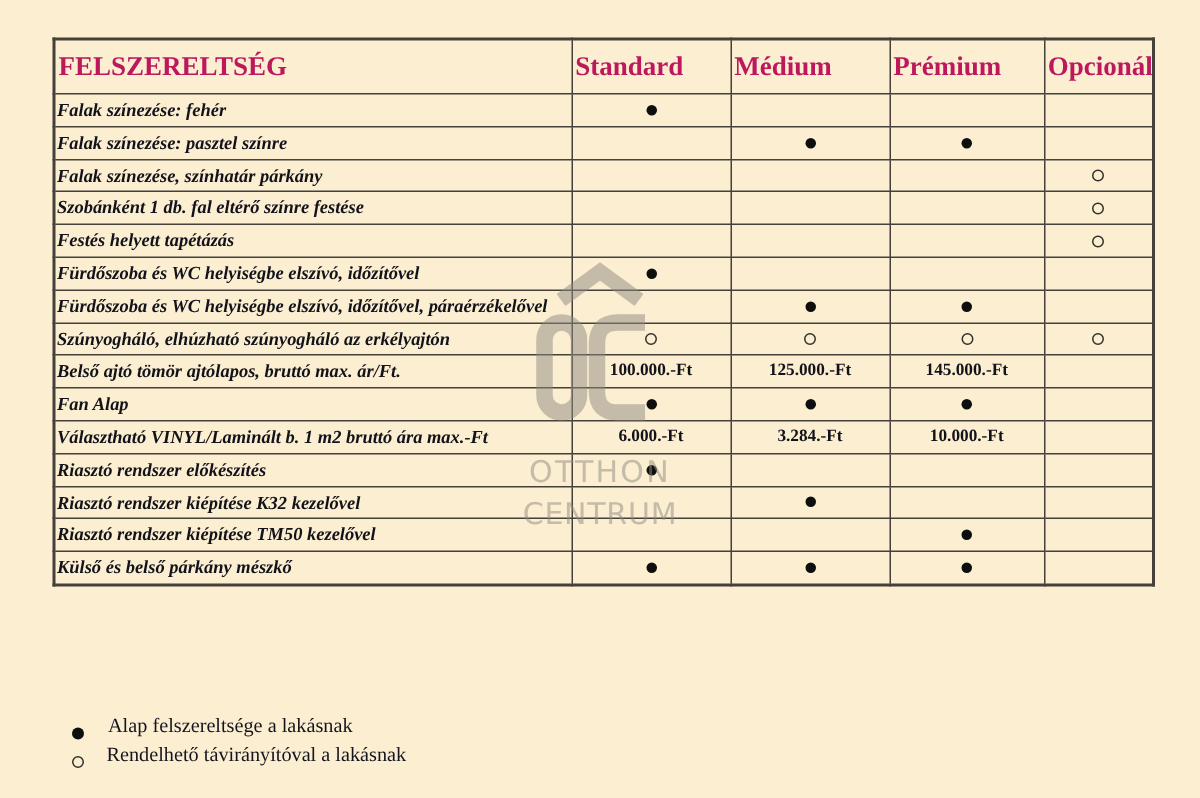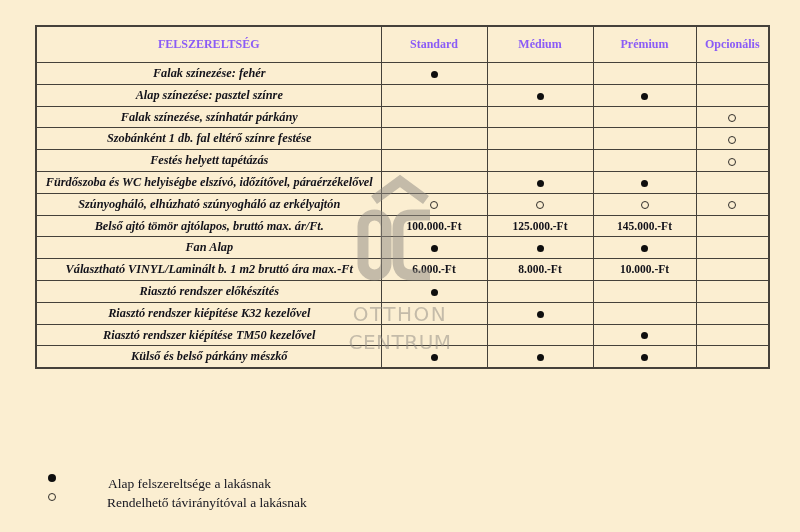--- a/index.html
+++ b/index.html
@@ -12,42 +12,42 @@
   .tbl{
     position:absolute;left:35px;top:25px;width:733px;
     border-collapse:collapse;table-layout:fixed;
     border:2px solid #45413a;
   }
   .tbl th,.tbl td{
     border:1px solid #45413a;
     overflow:hidden;white-space:nowrap;
   }
   .tbl th{
-    height:35px;font-weight:bold;font-size:12px;text-align:center;
-    color:#8b5cf6;padding:0 2px;
+    height:35px;font-weight:bold;font-size:18px;text-align:left;
+    color:#be185d;padding:0 2px;
   }
   .tbl td{height:20.8px;padding:0;font-size:12px;line-height:20.8px;}
   td.lbl{
     font-style:italic;font-weight:bold;font-size:12.3px;
-    padding-left:1px;text-align:center;
+    padding-left:1px;text-align:left;
   }
   td.mark{text-align:center;font-weight:bold;font-size:11.5px;}
   .dotf{
     display:inline-block;width:7px;height:7px;border-radius:50%;
     background:#0e0e0e;vertical-align:middle;
   }
   .doto{
     display:inline-block;width:8px;height:8px;border-radius:50%;
     border:1.5px solid #33302b;box-sizing:border-box;vertical-align:middle;
     background:transparent;
   }
   .legend{
     position:absolute;left:48px;top:474px;font-size:13.5px;color:#14141e;
   }
-  .legend-row{height:19px;line-height:19px;display:flex;align-items:flex-start;gap:36px;}
+  .legend-row{height:19px;line-height:19px;display:flex;align-items:flex-end;}
   .legend-row .dotf{margin-right:16px;width:8px;height:8px;}
   .legend-row .doto{margin-right:15px;}
   .watermark{
     position:absolute;left:346px;top:174px;width:108px;height:186px;
     opacity:0.5;pointer-events:none;z-index:5;
   }
 </style>
 </head>
 <body>
 
@@ -70,21 +70,21 @@
   </thead>
   <tbody id="tbody">
       <tr>
         <td class="lbl">Falak színezése: fehér</td>
         <td class="mark"><span class="dotf"></span></td>
         <td class="mark"></td>
         <td class="mark"></td>
         <td class="mark"></td>
       </tr>
       <tr>
-        <td class="lbl">Alap színezése: pasztel színre</td>
+        <td class="lbl">Falak színezése: pasztel színre</td>
         <td class="mark"></td>
         <td class="mark"><span class="dotf"></span></td>
         <td class="mark"><span class="dotf"></span></td>
         <td class="mark"></td>
       </tr>
       <tr>
         <td class="lbl">Falak színezése, színhatár párkány</td>
         <td class="mark"></td>
         <td class="mark"></td>
         <td class="mark"></td>
@@ -96,20 +96,27 @@
         <td class="mark"></td>
         <td class="mark"></td>
         <td class="mark"><span class="doto"></span></td>
       </tr>
       <tr>
         <td class="lbl">Festés helyett tapétázás</td>
         <td class="mark"></td>
         <td class="mark"></td>
         <td class="mark"></td>
         <td class="mark"><span class="doto"></span></td>
+      </tr>
+      <tr>
+        <td class="lbl">Fürdőszoba és WC helyiségbe elszívó, időzítővel</td>
+        <td class="mark"><span class="dotf"></span></td>
+        <td class="mark"></td>
+        <td class="mark"></td>
+        <td class="mark"></td>
       </tr>
       <tr>
         <td class="lbl">Fürdőszoba és WC helyiségbe elszívó, időzítővel, páraérzékelővel</td>
         <td class="mark"></td>
         <td class="mark"><span class="dotf"></span></td>
         <td class="mark"><span class="dotf"></span></td>
         <td class="mark"></td>
       </tr>
       <tr>
         <td class="lbl">Szúnyogháló, elhúzható szúnyogháló az erkélyajtón</td>
@@ -128,21 +135,21 @@
       <tr>
         <td class="lbl">Fan Alap</td>
         <td class="mark"><span class="dotf"></span></td>
         <td class="mark"><span class="dotf"></span></td>
         <td class="mark"><span class="dotf"></span></td>
         <td class="mark"></td>
       </tr>
       <tr>
         <td class="lbl">Választható VINYL/Laminált b. 1 m2 bruttó ára max.-Ft</td>
         <td class="mark"><span>6.000.-Ft</span></td>
-        <td class="mark"><span>8.000.-Ft</span></td>
+        <td class="mark"><span>3.284.-Ft</span></td>
         <td class="mark"><span>10.000.-Ft</span></td>
         <td class="mark"></td>
       </tr>
       <tr>
         <td class="lbl">Riasztó rendszer előkészítés</td>
         <td class="mark"><span class="dotf"></span></td>
         <td class="mark"></td>
         <td class="mark"></td>
         <td class="mark"></td>
       </tr>

